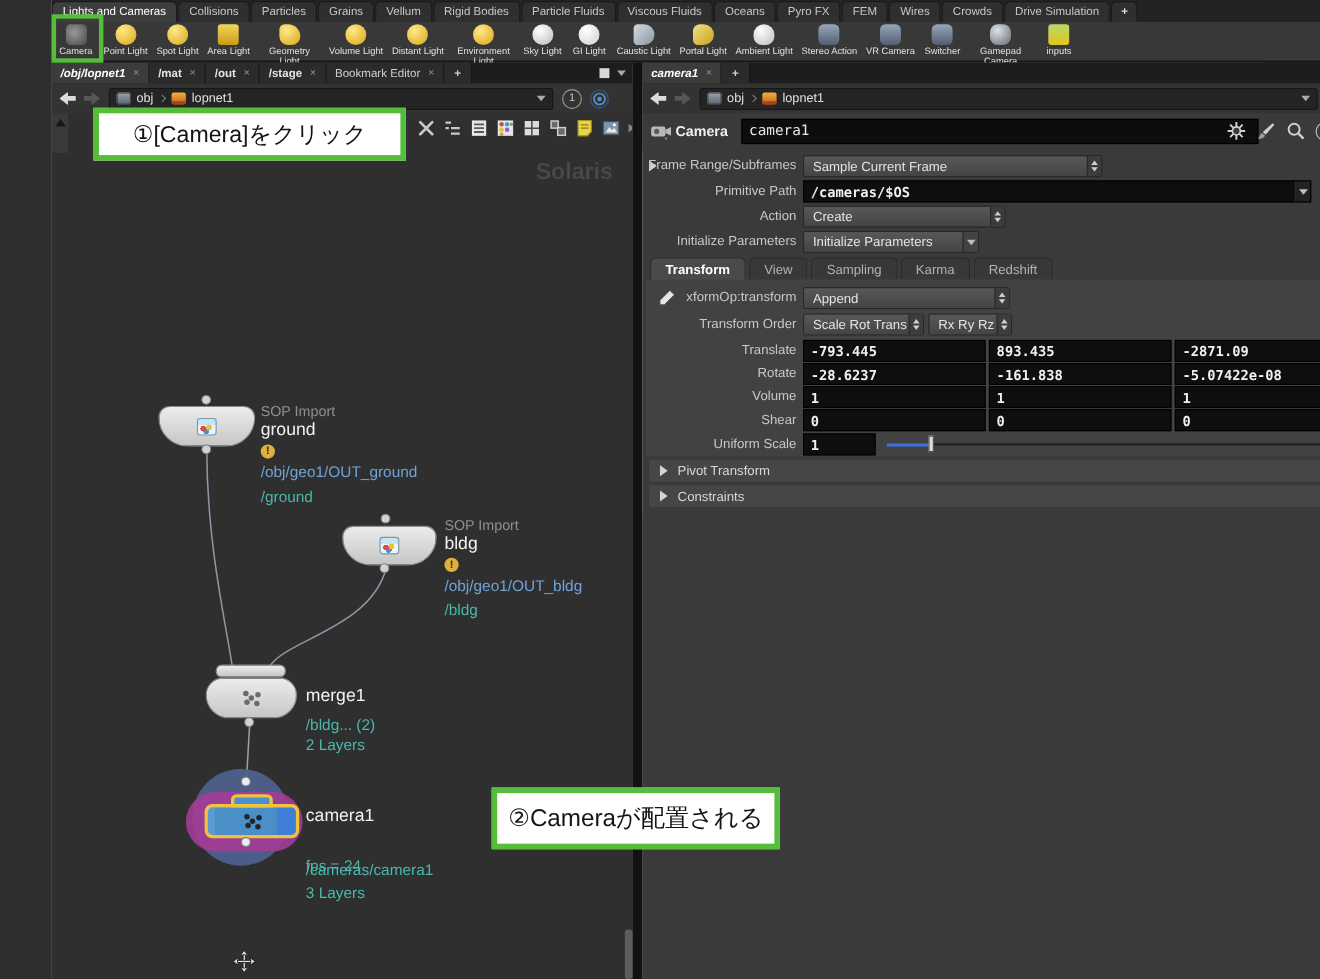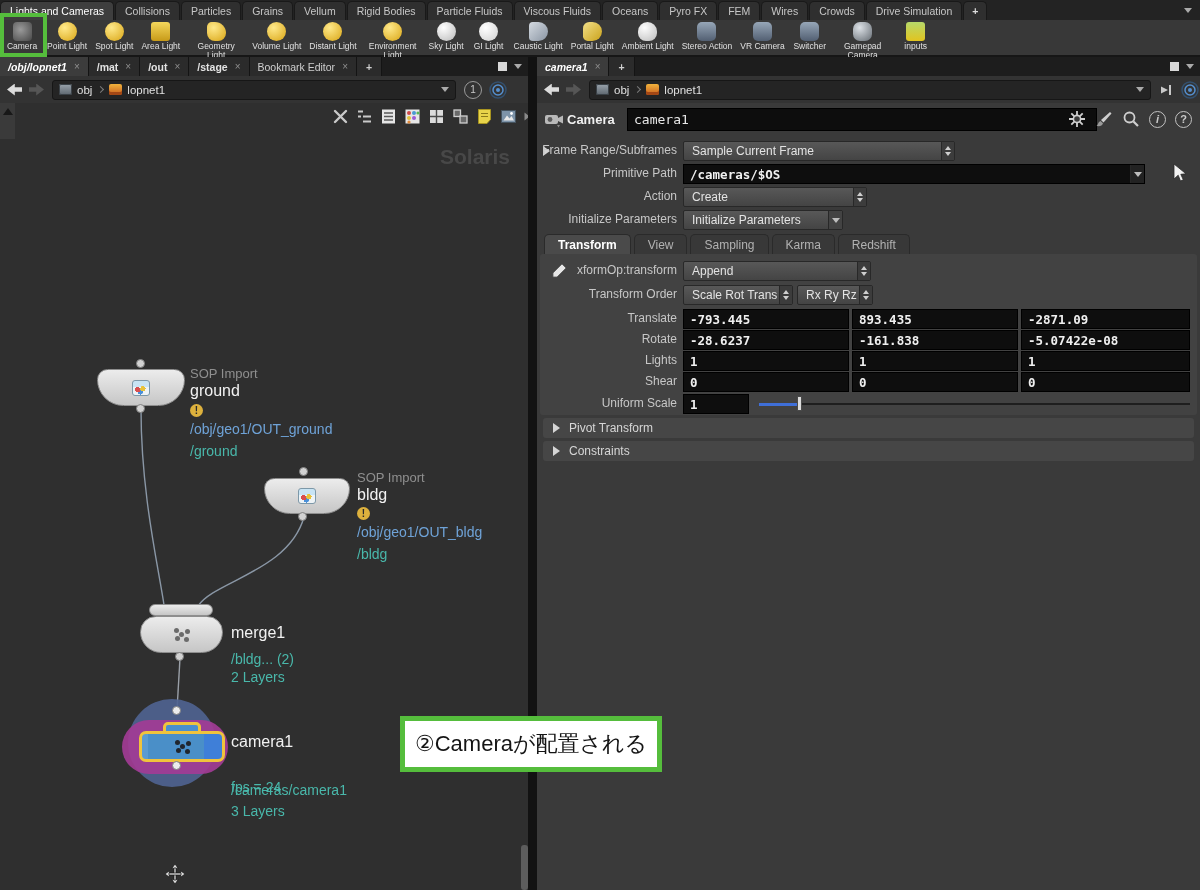--- a/index.html
+++ b/index.html
@@ -1,18 +1,18 @@
 <!DOCTYPE html>
 <html><head>
 <meta charset="utf-8">
 <style>
   * { margin:0; padding:0; box-sizing:border-box; }
   html,body { width:1200px; height:890px; background:#2e2e2e; overflow:hidden;
               font-family:"Liberation Sans", sans-serif; }
-  #app { position:relative; width:1100px; height:890px; background:#f0abfc; }
+  #app { position:relative; width:1100px; height:890px; background:#f0abfc;margin-left:47px; }
 
   
   .shelf-tabs { position:absolute; left:0; top:0; width:1200px; height:20px;
     background:#232323; display:flex; align-items:flex-end; }
   .stab { height:19px; line-height:19px; padding:0 9px; font-size:10.5px; color:#c6c6c6;
     background:#2f2f2f; border:1px solid #191919; border-bottom:none;
     border-radius:5px 5px 0 0; margin-right:1px; white-space:nowrap; }
   .stab.active { background:#3e3e3e; color:#fff; }
   .stab.plus { font-weight:bold; padding:0 8px; color:#ddd; }
   .s-sp { flex:1; }
@@ -585,21 +585,21 @@
       <div class="tfield" style="left:315px;width:166px">893.435</div>
       <div class="tfield" style="left:484px;width:169px">-2871.09</div>
     </div>
     <div class="prow" style="top:272px">
       <div class="plabel">Rotate</div>
       <div class="tfield" style="left:146px;width:166px">-28.6237</div>
       <div class="tfield" style="left:315px;width:166px">-161.838</div>
       <div class="tfield" style="left:484px;width:169px">-5.07422e-08</div>
     </div>
     <div class="prow" style="top:293px">
-      <div class="plabel">Lights</div>
+      <div class="plabel">Volume</div>
       <div class="tfield" style="left:146px;width:166px">1</div>
       <div class="tfield" style="left:315px;width:166px">1</div>
       <div class="tfield" style="left:484px;width:169px">1</div>
     </div>
     <div class="prow" style="top:314px">
       <div class="plabel">Shear</div>
       <div class="tfield" style="left:146px;width:166px">0</div>
       <div class="tfield" style="left:315px;width:166px">0</div>
       <div class="tfield" style="left:484px;width:169px">0</div>
     </div>
@@ -615,14 +615,15 @@
     <div class="secbar" style="top:361px">
       <div class="coll-tri"></div>
       <div class="plabel2">Pivot Transform</div>
     </div>
     <div class="secbar" style="top:384px">
       <div class="coll-tri"></div>
       <div class="plabel2">Constraints</div>
     </div>
   </div>
 
+  <div class="callout" id="callout1">①[Camera]をクリック</div>
   <div class="callout" id="callout2">②Cameraが配置される</div>
 </div>
 
 </body></html>

